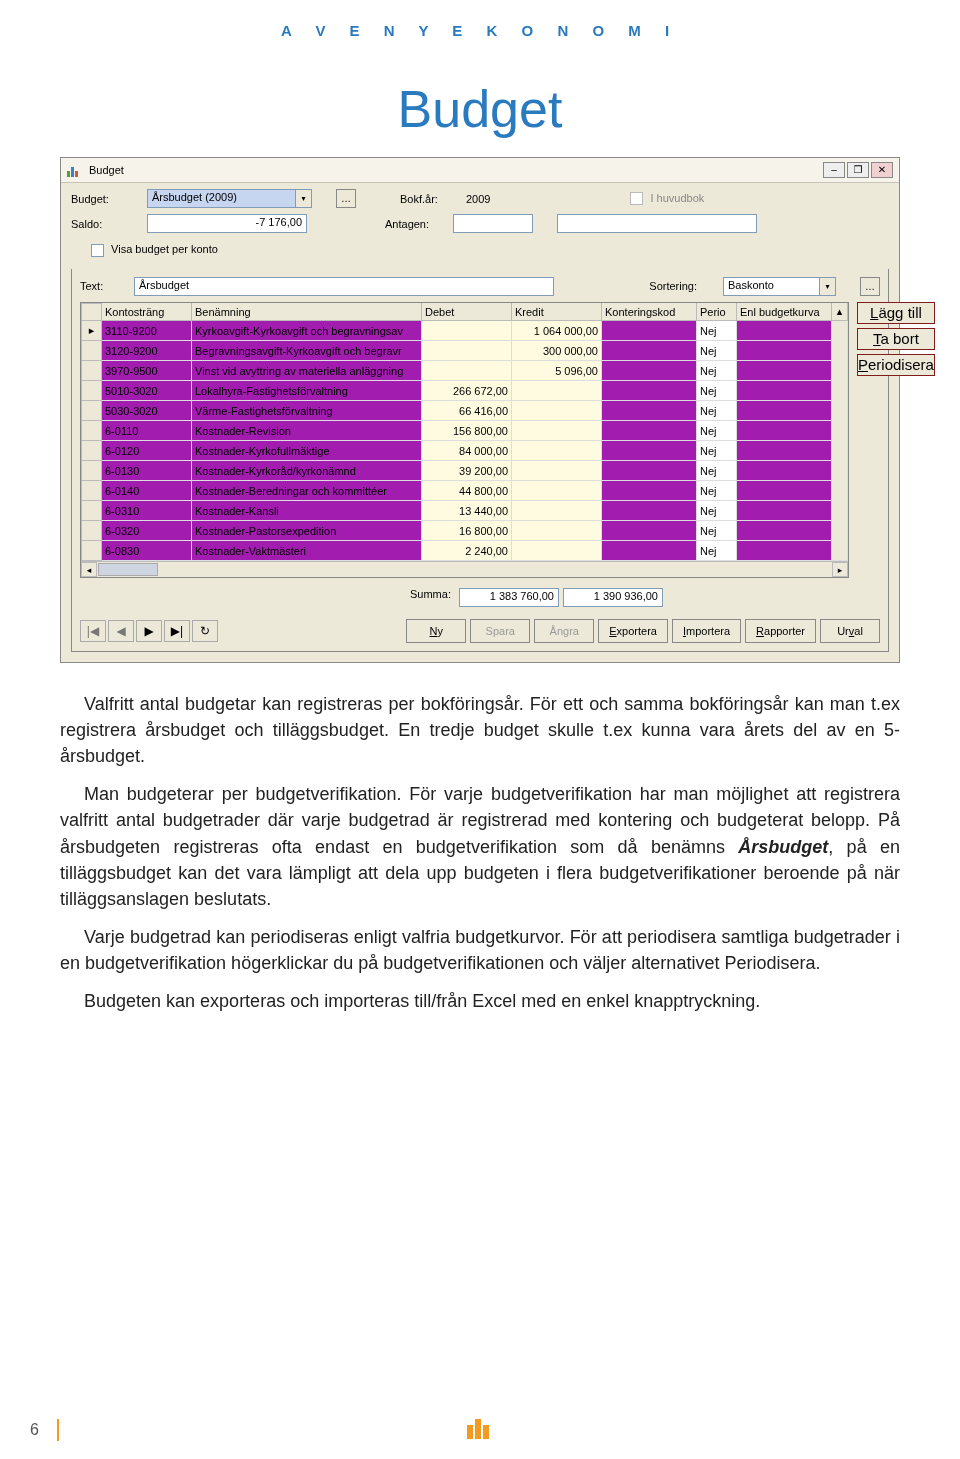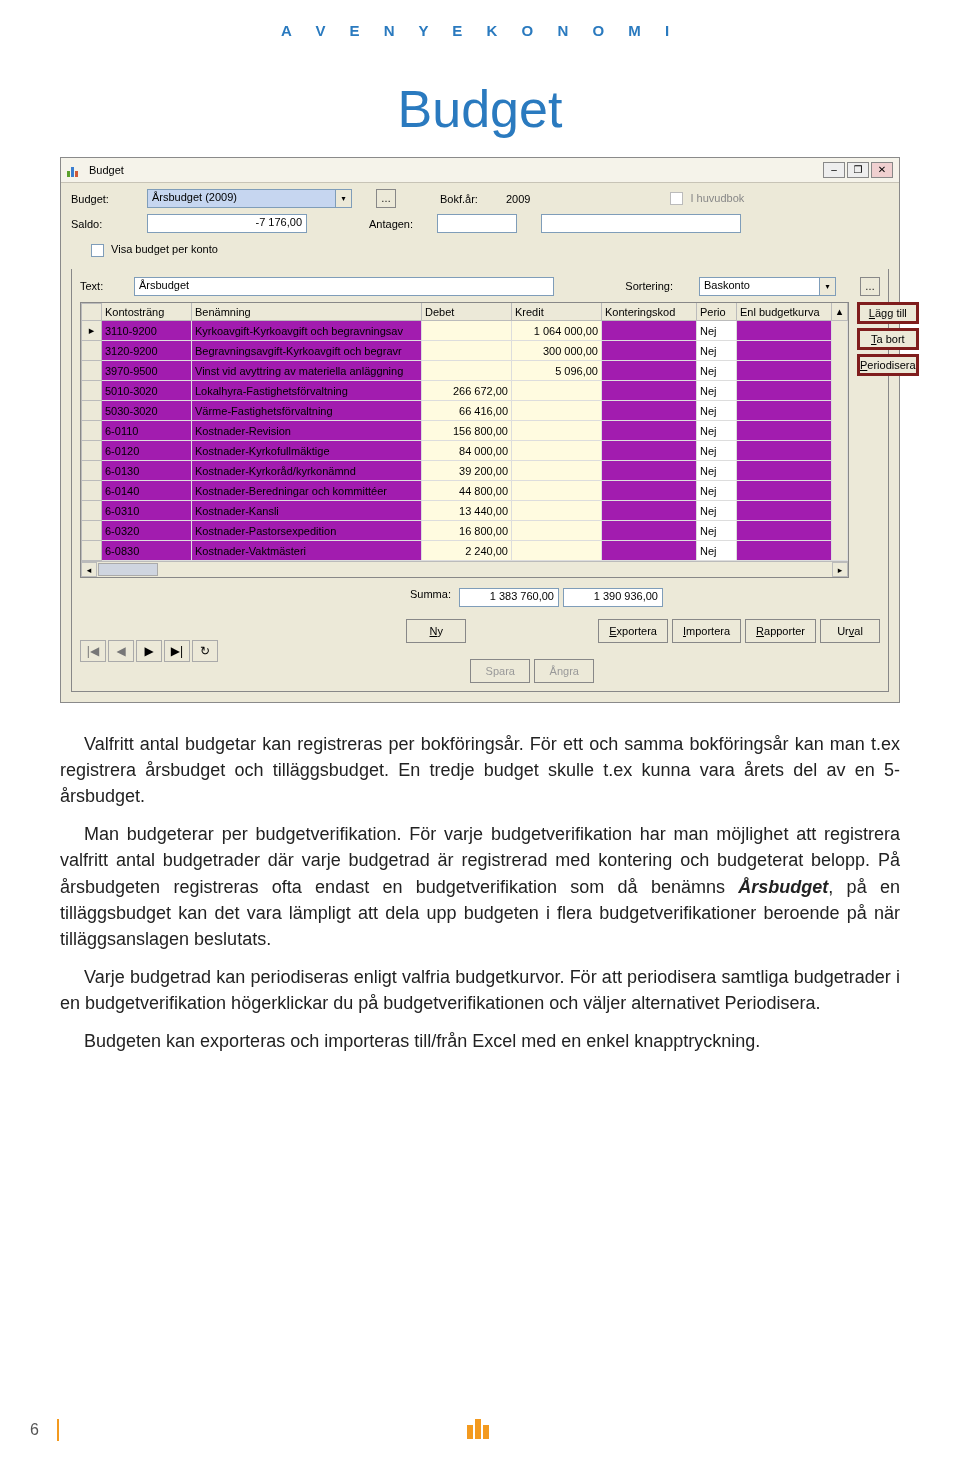--- a/index.html
+++ b/index.html
@@ -121,21 +121,21 @@
     width:18px; background:#ece9d8; border:1px solid #bbb; text-align:center;
   }
   .grid td.num { text-align:right; background:#fffbe0; }
   .grid td.txt { background:#a21caf; }
   .grid td.center { text-align:left; }
   .scroll-col {
     width:16px; background:#ece9d8; border-left:1px solid #bbb;
   }
   .side-btns { display:flex; flex-direction:column; gap:4px; width:82px; }
   .side-btn {
-    background:#ece9d8; border:3px solid #7f1d1d; height:22px; font-size:11px;
+    background:#ece9d8; border:1px solid #7f1d1d; height:22px; font-size:15px;
     display:flex; align-items:center; justify-content:center;
   }
   .side-btn u { text-decoration:underline; }
   .hscroll {
     height:16px; background:#ece9d8; border-top:1px solid #bbb; display:flex;
   }
   .hscroll .btn { width:16px; border:1px solid #bbb; display:flex;align-items:center;justify-content:center;font-size:9px;}
   .hscroll .thumb { width:60px; background:#cfd5e0; border:1px solid #aaa; margin:1px; }
   .hscroll .track { flex:1; }
   .summa-row {
@@ -151,21 +151,21 @@
   .nav-btn {
     width:26px; height:22px; border:1px solid #aaa; background:#ece9d8; color:#777;
     display:flex; align-items:center; justify-content:center; font-size:12px;
   }
   .nav-btn.en { color:#000; }
   .bottom-btns { display:flex; gap:4px; }
   .b-btn {
     background:#ece9d8; border:1px solid #888; height:24px; padding:0 10px; font-size:11px;
     display:flex; align-items:center; justify-content:center; min-width:60px;
   }
-  .b-btn.dis { color:#999;margin-top:40px; }
+  .b-btn.dis { color:#999; }
   .body-text {
     font-family: "Myriad Pro", "Segoe UI", Arial, sans-serif;
     font-size: 18px;
     line-height: 1.45;
     color: #222;
     margin-top: 28px;
     text-align: justify;
   }
   .body-text p { margin: 12px 0 4px 0; text-indent: 24px; }
   .body-text p:first-child { text-indent: 24px; }
@@ -204,57 +204,57 @@
         <div class="win-btn">–</div>
         <div class="win-btn">❐</div>
         <div class="win-btn close-btn">✕</div>
       </div>
     </div>
 
     <div class="form-area">
       <div class="form-row">
         <span class="lbl">Budget:</span>
         <div class="combo">
-          <div class="input-sunken sel" style="width:188px">Årsbudget (2009)</div>
+          <div class="input-sunken sel" style="width:148px">Årsbudget (2009)</div>
           <div class="combo-btn">▾</div>
         </div>
         <div class="dots-btn">…</div>
 
         <span style="margin-left:24px">Bokf.år:</span>
         <span style="margin-left:8px">2009</span>
 
         <span style="margin-left:120px" class="muted">
           <span class="checkbox" style="border-color:#bbb"></span>
           <span>I huvudbok</span>
         </span>
       </div>
 
       <div class="form-row">
         <span class="lbl">Saldo:</span>
         <div class="input-sunken" style="width:160px; text-align:right">-7 176,00</div>
 
-        <span style="margin-left:42px">Antagen:</span>
+        <span style="margin-left:58px">Antagen:</span>
         <div class="input-sunken" style="width:80px; margin-left:4px"></div>
         <div class="input-sunken" style="width:200px; margin-left:4px"></div>
       </div>
 
       <div class="form-row" style="margin-top:10px; justify-content:space-between; align-items:flex-end;">
         <span style="margin-left:20px; margin-bottom:6px;">
           <span class="checkbox"></span>
           <span>Visa budget per konto</span>
         </span>
       </div>
 
       <div class="tab-body">
         <div class="form-row">
           <span style="width:34px">Text:</span>
           <div class="input-sunken" style="width:420px">Årsbudget</div>
           <span style="margin-left:auto">Sortering:</span>
           <div class="combo" style="margin-left:6px">
-            <div class="input-sunken" style="width:120px">Baskonto</div>
+            <div class="input-sunken" style="width:96px">Baskonto</div>
             <div class="combo-btn">▾</div>
           </div>
           <div class="dots-btn">…</div>
         </div>
 
         <div class="grid-wrap">
           <div class="grid">
             <table>
               <colgroup>
                 <col style="width:20px">

